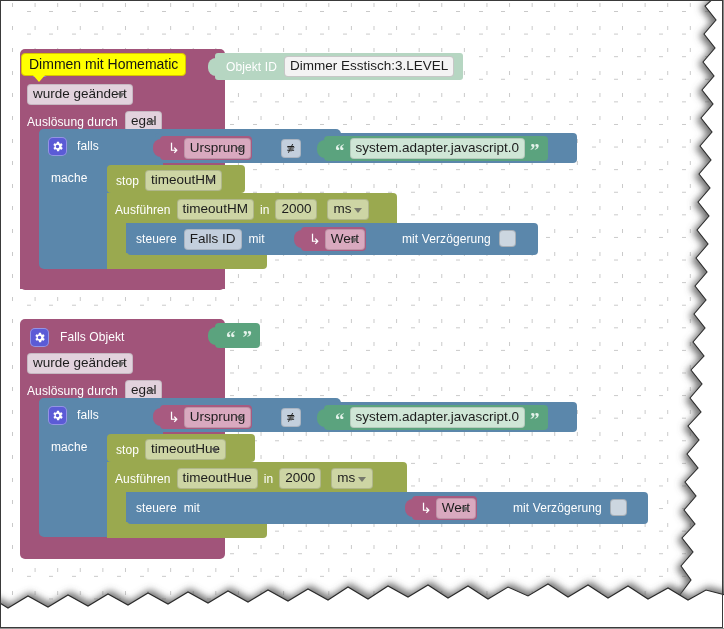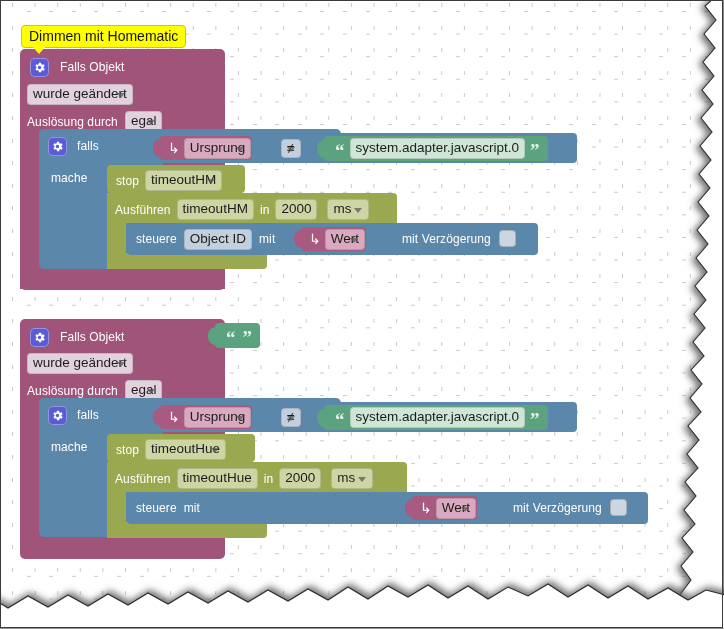--- a/index.html
+++ b/index.html
@@ -104,20 +104,21 @@
   .tag{
     position:absolute;
     background:#ffff00;
     border:1px solid #d9c400;
     border-radius:4px;
     padding:2px 7px 3px 7px;
     font-size:14px;
     color:#141414;
     white-space:nowrap;
     z-index:6;
+    margin-top:28px;
   }
   .tag::after{
     content:"";
     position:absolute;left:10px;bottom:-7px;
     width:0;height:0;
     border-left:7px solid transparent;
     border-right:7px solid transparent;
     border-top:8px solid #ffff00;
   }
 
@@ -166,20 +167,25 @@
 
     <div class="blk row" style="left:27px;top:52px;height:24px;gap:11px;">
       <span class="gear">
         <svg width="13" height="13" viewBox="0 0 24 24" aria-hidden="true">
           <path fill="#ffffff" d="M19.4 13a7.8 7.8 0 0 0 0-2l2.1-1.6-2-3.5-2.5 1a7.6 7.6 0 0 0-1.7-1l-.4-2.7h-4l-.4 2.7c-.6.2-1.2.6-1.7 1l-2.5-1-2 3.5L6.6 11a7.8 7.8 0 0 0 0 2l-2.1 1.6 2 3.5 2.5-1c.5.4 1.1.8 1.7 1l.4 2.7h4l.4-2.7c.6-.2 1.2-.6 1.7-1l2.5 1 2-3.5L19.4 13zM12 15.2A3.2 3.2 0 1 1 15.2 12 3.2 3.2 0 0 1 12 15.2z"></path>
         </svg>
       </span>
       <span class="lbl">Falls Objekt</span>
     </div>
 
+    <div class="blk c-pale row" style="left:212px;top:50px;height:27px;padding:0 9px 0 11px;border-radius:3px;gap:7px;">
+      <span class="plug c-pale"></span>
+      <span class="lbl" style="color:#ffffff;">Objekt ID</span>
+      <span class="field light">Dimmer Esstisch:3.LEVEL</span>
+    </div>
 
     <div class="blk row" style="left:24px;top:81px;">
       <span class="field lav">wurde geändert</span>
       <span class="caret" style="margin-left:-16px;"></span>
     </div>
 
     <div class="blk row" style="left:24px;top:108px;gap:7px;">
       <span class="lbl">Auslösung durch</span>
       <span style="position:relative;display:inline-flex;align-items:center;">
         <span class="field lav">egal</span>
@@ -243,21 +249,21 @@
       <span class="field olive">2000</span>
       <span style="position:relative;display:inline-flex;align-items:center;margin-left:4px;">
         <span class="field olive" style="padding-right:17px;">ms</span>
         <span class="caret" style="margin-left:-15px;"></span>
       </span>
     </div>
 
     <div class="blk c-blue" style="left:124px;top:220px;width:411px;height:32px;border-radius:4px;"></div>
     <div class="blk row" style="left:133px;top:225px;gap:7px;height:22px;">
       <span class="lbl">steuere</span>
-      <span class="field blue">Object ID</span>
+      <span class="field blue">Falls ID</span>
       <span class="lbl">mit</span>
     </div>
 
     <div class="blk c-mauve row" style="left:298px;top:224px;height:24px;padding:0 8px 0 6px;border-radius:4px;">
       <span class="plug c-mauve"></span>
       <span class="arrowvar">↳</span>
       <span style="position:relative;display:inline-flex;align-items:center;">
         <span class="field mauve">Wert</span>
         <span class="caret" style="margin-left:-15px;"></span>
       </span>

